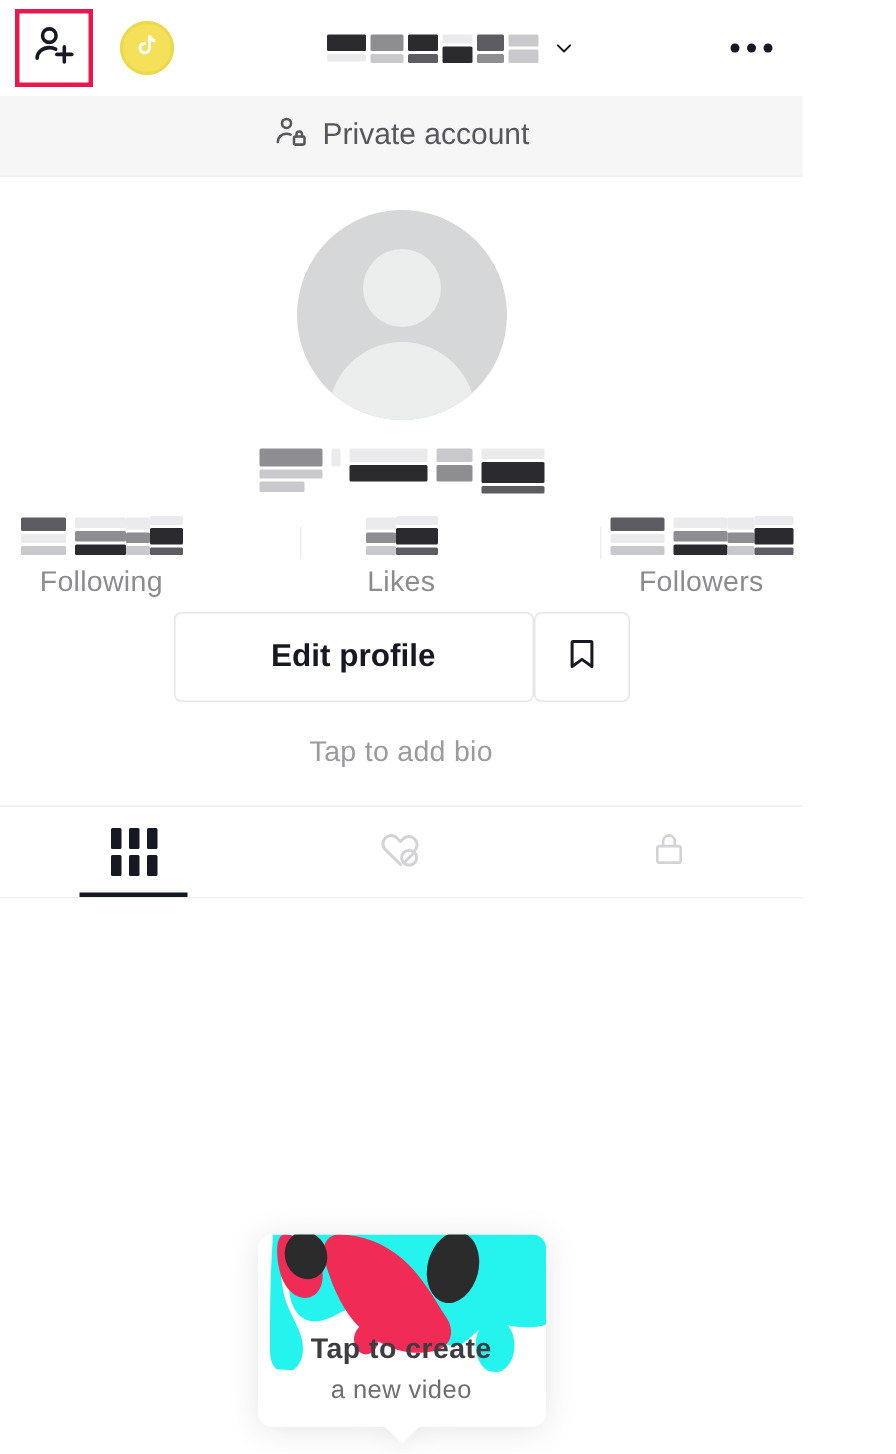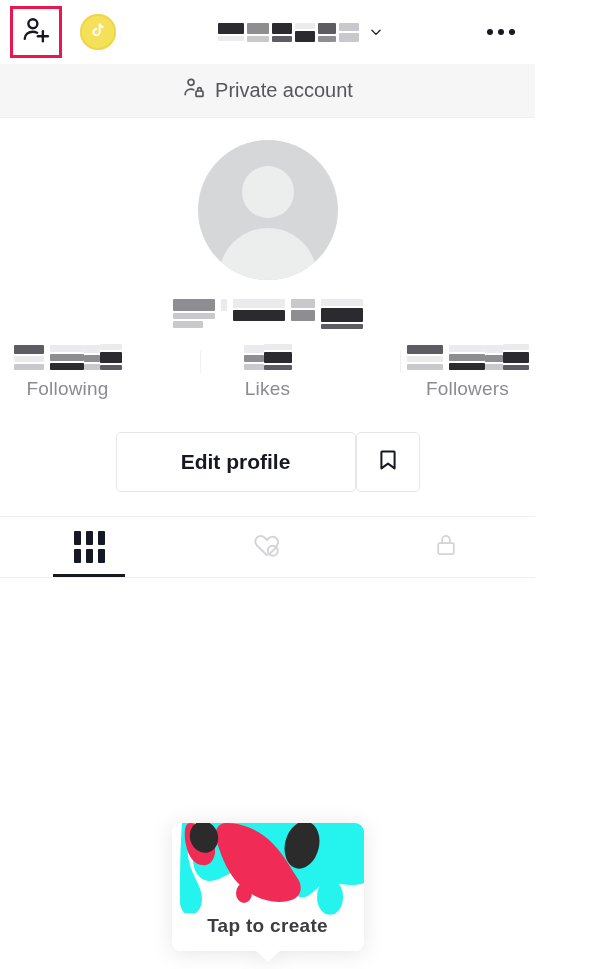--- a/index.html
+++ b/index.html
@@ -179,21 +179,21 @@
   }
   .stat-label {
     font-size: 19px;
     color: #8b8b90;
     letter-spacing: .2px;
   }
   .stat-num { height: 24px; display: flex; align-items: center; }
 
   
   .actions {
-    margin-top: 32px;
+    margin-top: 8px;
     display: flex;
     gap: 0;
     align-items: center;
   }
   .edit-profile {
     width: 240px;
     height: 60px;
     border: 1px solid #e6e6e8;
     border-radius: 5px;
     background: #ffffff;
@@ -514,20 +514,21 @@
       </div>
       <div class="bookmark-btn">
         <span>
           <svg width="24" height="24" viewBox="0 0 24 24" fill="none" stroke="#161823" stroke-width="2" stroke-linecap="round" stroke-linejoin="round">
             <path d="M6 3.6h12a.6.6 0 0 1 .6.6v16.2L12 15.6 5.4 20.4V4.2a.6.6 0 0 1 .6-.6z"></path>
           </svg>
         </span>
       </div>
     </div>
 
+    <div class="bio">Tap to add bio</div>
 
     <div class="tabs">
 
       <div class="tab active">
         <span class="grid-icon">
           <i></i>
             <i></i>
             <i></i>
             <i></i>
             <i></i>
@@ -575,18 +576,19 @@
           <ellipse cx="72" cy="70" rx="8" ry="10" fill="#F02C56"></ellipse>
 
           <ellipse cx="32" cy="14" rx="14" ry="16" fill="#2B2B2B" transform="rotate(-18 32 14)"></ellipse>
           <ellipse cx="130" cy="22" rx="17" ry="24" fill="#2B2B2B" transform="rotate(14 130 22)"></ellipse>
 
           <path d="M0 92 C20 86 36 96 56 92 C78 88 92 76 112 80 C134 84 150 96 170 90 C180 87 188 82 192 78 V128 H0 Z" fill="#ffffff"></path>
         </svg>
 
         <div class="tip-text">
           <div class="tip-title">Tap to create</div>
+          <div class="tip-sub">a new video</div>
         </div>
       </div>
       <span class="tip-arrow"></span>
     </div>
   </div>
 </div>
 
 </body></html>

